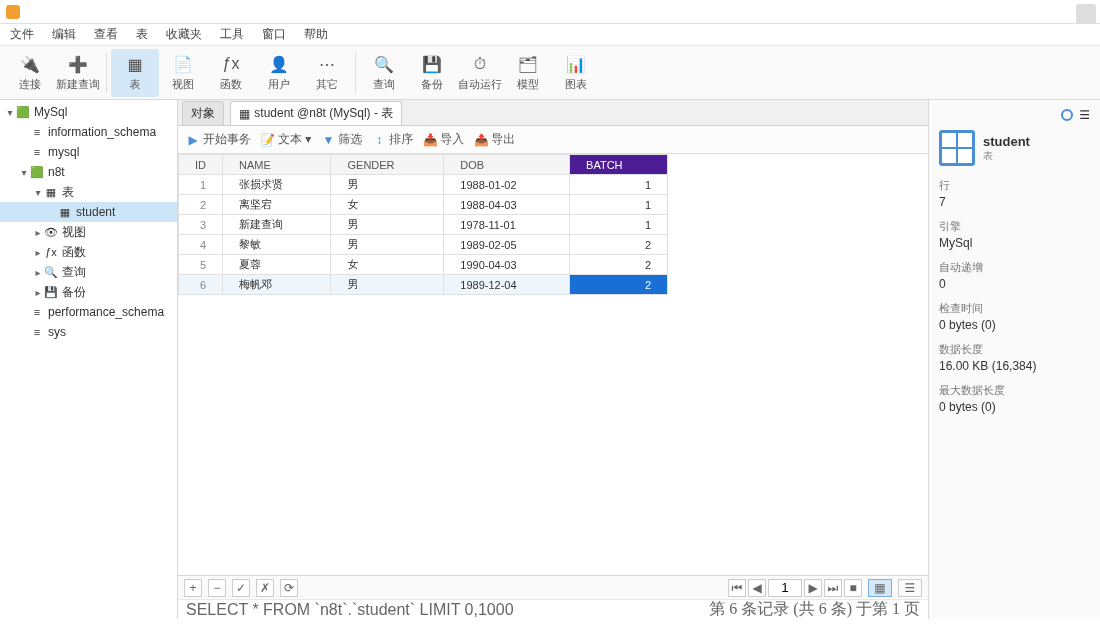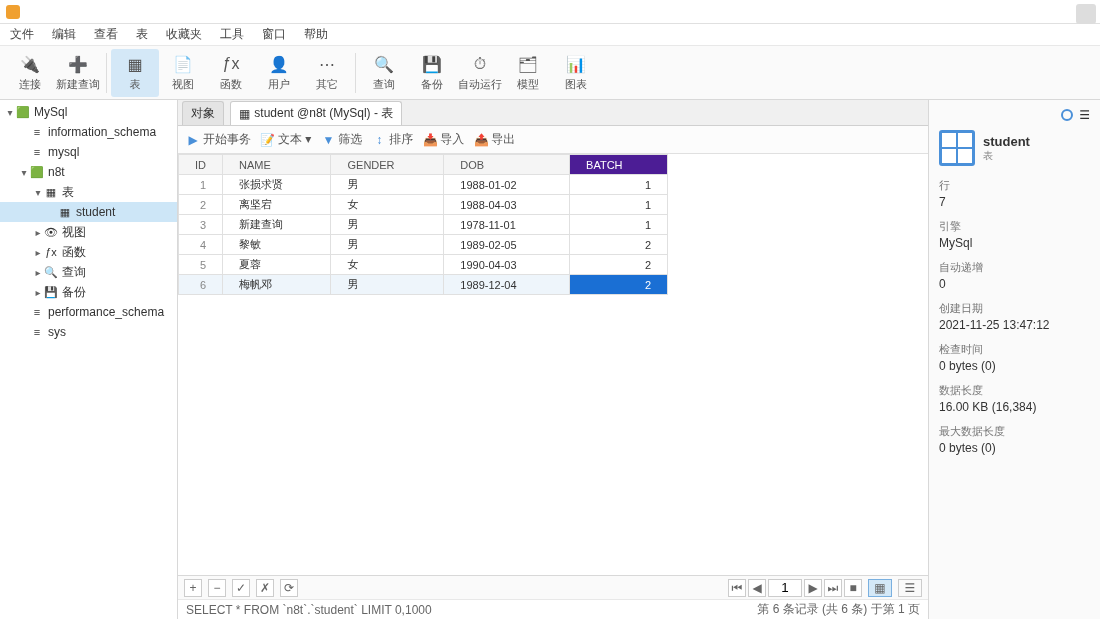--- a/index.html
+++ b/index.html
@@ -39,22 +39,22 @@
 td.c0{color:#888;text-align:right;width:40px}
 td.batch{text-align:right}
 tr.rsel td{background:#eef5fb}
 tr.rsel td.bsel{background:#1a6fd4;color:#fff}
 .gridfoot{height:24px;border-top:1px solid #d8d8d8;display:flex;align-items:center;padding:0 6px;background:#fafafa;color:#666;gap:6px}
 .gridfoot .pg{display:flex;align-items:center;gap:2px;margin-left:auto}
 .gridfoot .pgb{width:18px;height:18px;border:1px solid #ccc;display:flex;align-items:center;justify-content:center;cursor:pointer;background:#fff}
 .gridfoot .pgn{width:34px;height:18px;border:1px solid #ccc;text-align:center}
 .gridfoot .vbtn{width:24px;height:18px;border:1px solid #ccc;display:flex;align-items:center;justify-content:center;margin-left:4px;cursor:pointer}
 .gridfoot .vbtn.on{background:#d4e8f7;border-color:#7ab0e0}
-.sql{height:20px;border-top:1px solid #e8e8e8;padding:0 8px;display:flex;align-items:center;color:#666;font-family:Consolas,monospace;font-size:12px}
-.sql .status{margin-left:auto;font-family:Liberation Sans, sans-serif}
+.sql{height:20px;border-top:1px solid #e8e8e8;padding:0 8px;display:flex;align-items:center;color:#666;font-family:Consolas,monospace;font-size:16px}
+.sql .status{margin-left:auto;font-family:Liberation Serif, serif}
 .rpanel{width:172px;border-left:1px solid #d8d8d8;background:#fafafa;padding:8px 10px;overflow:auto}
 .rhead{display:flex;justify-content:flex-end;align-items:center;gap:6px;margin-bottom:8px}
 .rhead .dot{width:12px;height:12px;border:2px solid #4a90d9;border-radius:50%}
 .rtitle{display:flex;align-items:center;gap:8px;margin-bottom:12px}
 .rtitle .bigico{width:36px;height:36px;background:#4a90d9;border-radius:3px;display:grid;grid-template-columns:1fr 1fr;grid-template-rows:1fr 1fr;gap:2px;padding:3px}
 .rtitle .bigico div{background:#fff}
 .rtitle .ttxt .tn{font-weight:bold;font-size:13px}
 .rtitle .ttxt .ts{color:#888;font-size:10px}
 .rprop{margin-bottom:10px}
 .rprop .pk{color:#777;font-size:11px;margin-bottom:2px}
@@ -334,24 +334,20 @@
         </div>
         <div class="rprop">
           <div class="pk">引擎</div>
           <div class="pv">MySql</div>
         </div>
         <div class="rprop">
           <div class="pk">自动递增</div>
           <div class="pv">0</div>
         </div>
         <div class="rprop">
-          <div class="pk">创建日期</div>
-          <div class="pv">2021-11-25 13:47:12</div>
-        </div>
-        <div class="rprop">
           <div class="pk">检查时间</div>
           <div class="pv">0 bytes (0)</div>
         </div>
         <div class="rprop">
           <div class="pk">数据长度</div>
           <div class="pv">16.00 KB (16,384)</div>
         </div>
         <div class="rprop">
           <div class="pk">最大数据长度</div>
           <div class="pv">0 bytes (0)</div>

